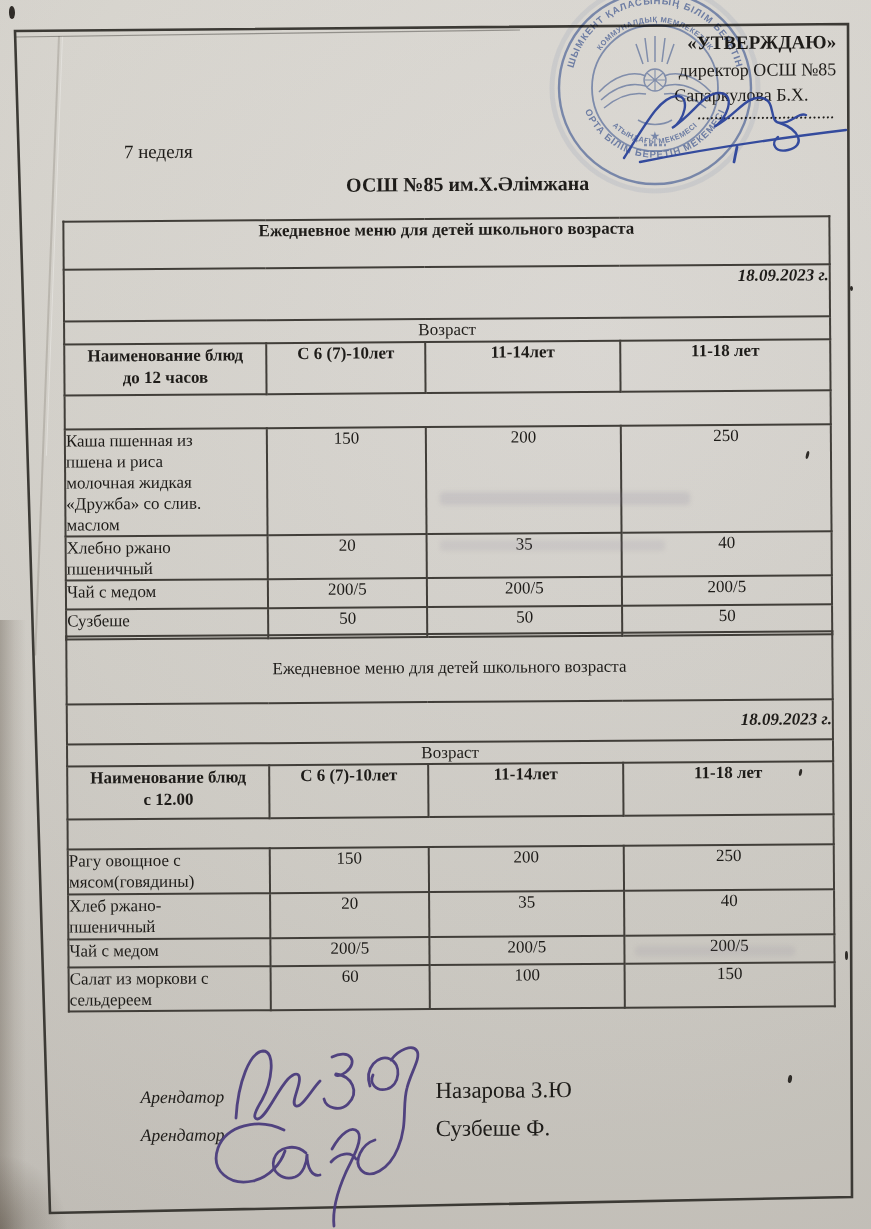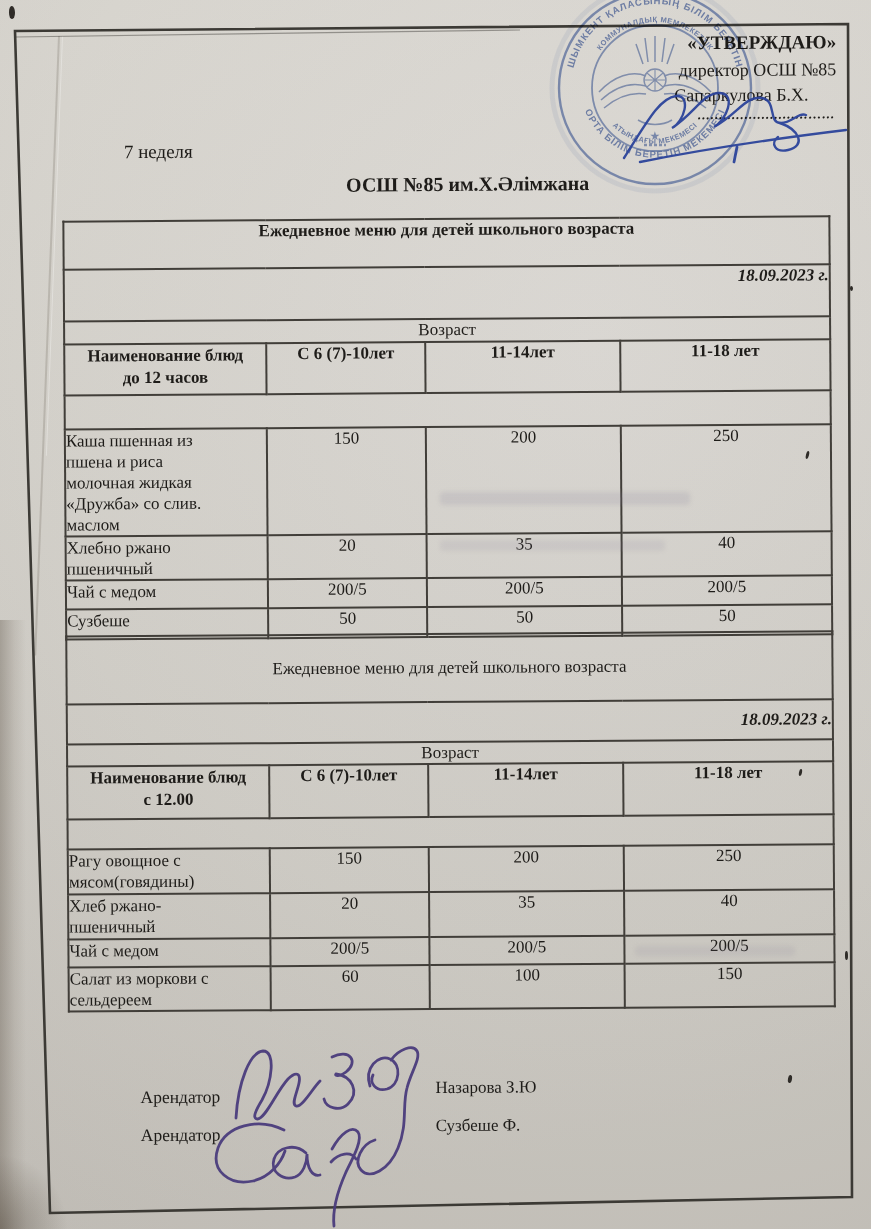--- a/index.html
+++ b/index.html
@@ -53,22 +53,22 @@
   td.name-h{font-weight:bold;text-align:center;vertical-align:middle;
     white-space:pre-line;line-height:22px;font-size:17.5px;}
   td.col-h{font-weight:bold;text-align:center;vertical-align:middle;font-size:17.5px;}
   td.dish{white-space:pre-line;line-height:21px;padding:3px 4px 2px 8px;}
   td.val{text-align:center;padding-top:3px;}
   tr.r48{height:48px;} tr.r52{height:52px;} tr.r23{height:23px;} tr.r51{height:51px;}
   tr.r34{height:34px;} tr.r105{height:105px;} tr.r43{height:43px;} tr.r29{height:29px;}
   tr.r30{height:30px;} tr.r68{height:68px;} tr.r40{height:40px;} tr.r22{height:22px;}
   tr.r53{height:53px;} tr.r45{height:45px;} tr.r28{height:28px;}
   
-  .sig-role{font-size:17.5px;}
-  .sig-name{font-size:17px;}
+  .sig-role{font-size:17.5px;font-style:italic;}
+  .sig-name{font-size:23px;}
   
   .stamp{left:546px;top:-20px;mix-blend-mode:multiply;opacity:0.92;}
   .ink{left:0;top:0;pointer-events:none;}
 </style>
 </head>
 <body>
 
 <div class="photo">
 
   <div class="abs edge-shadow-left"></div>

